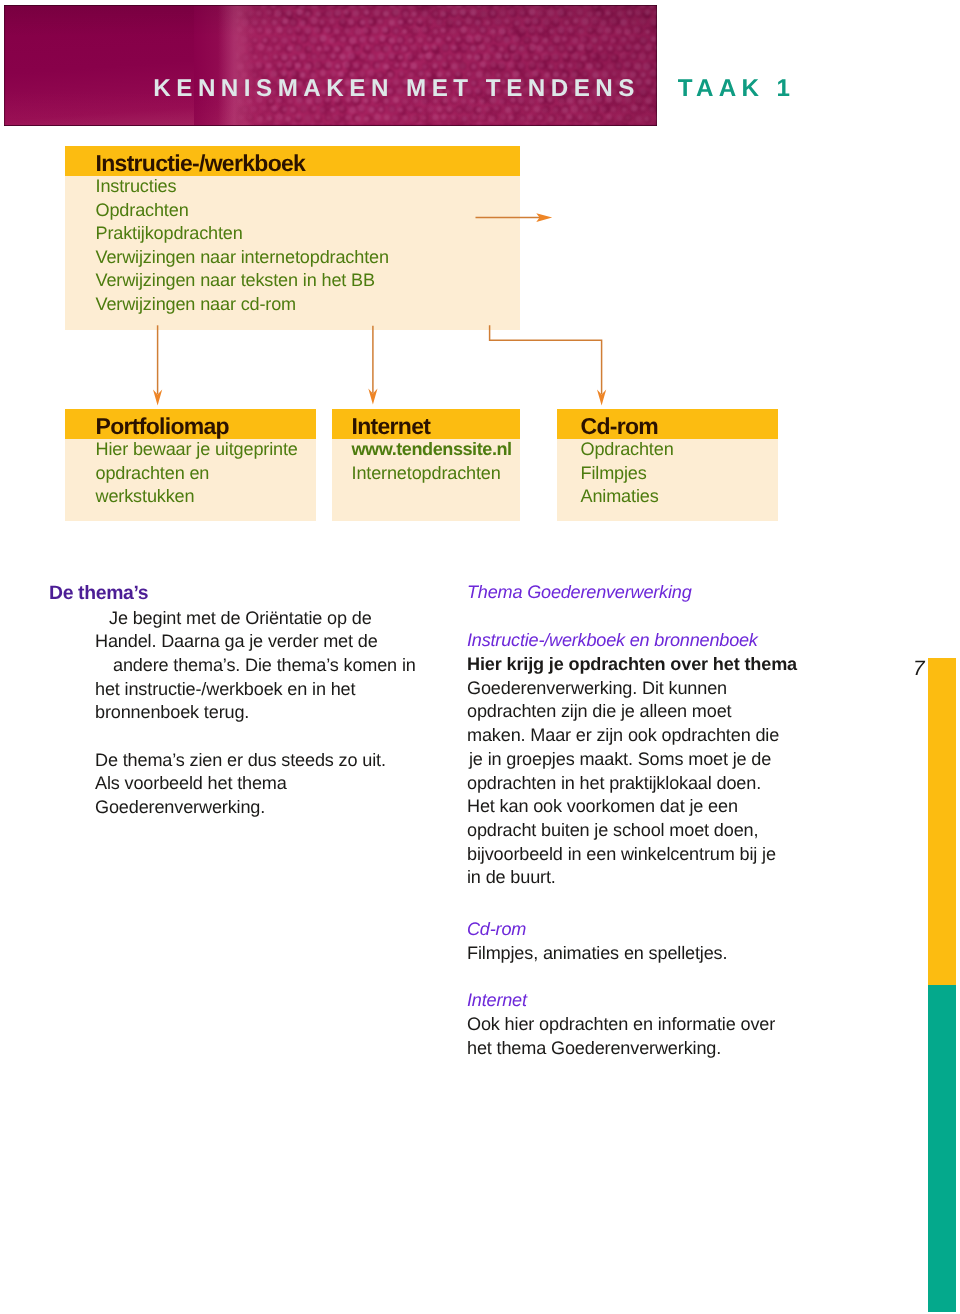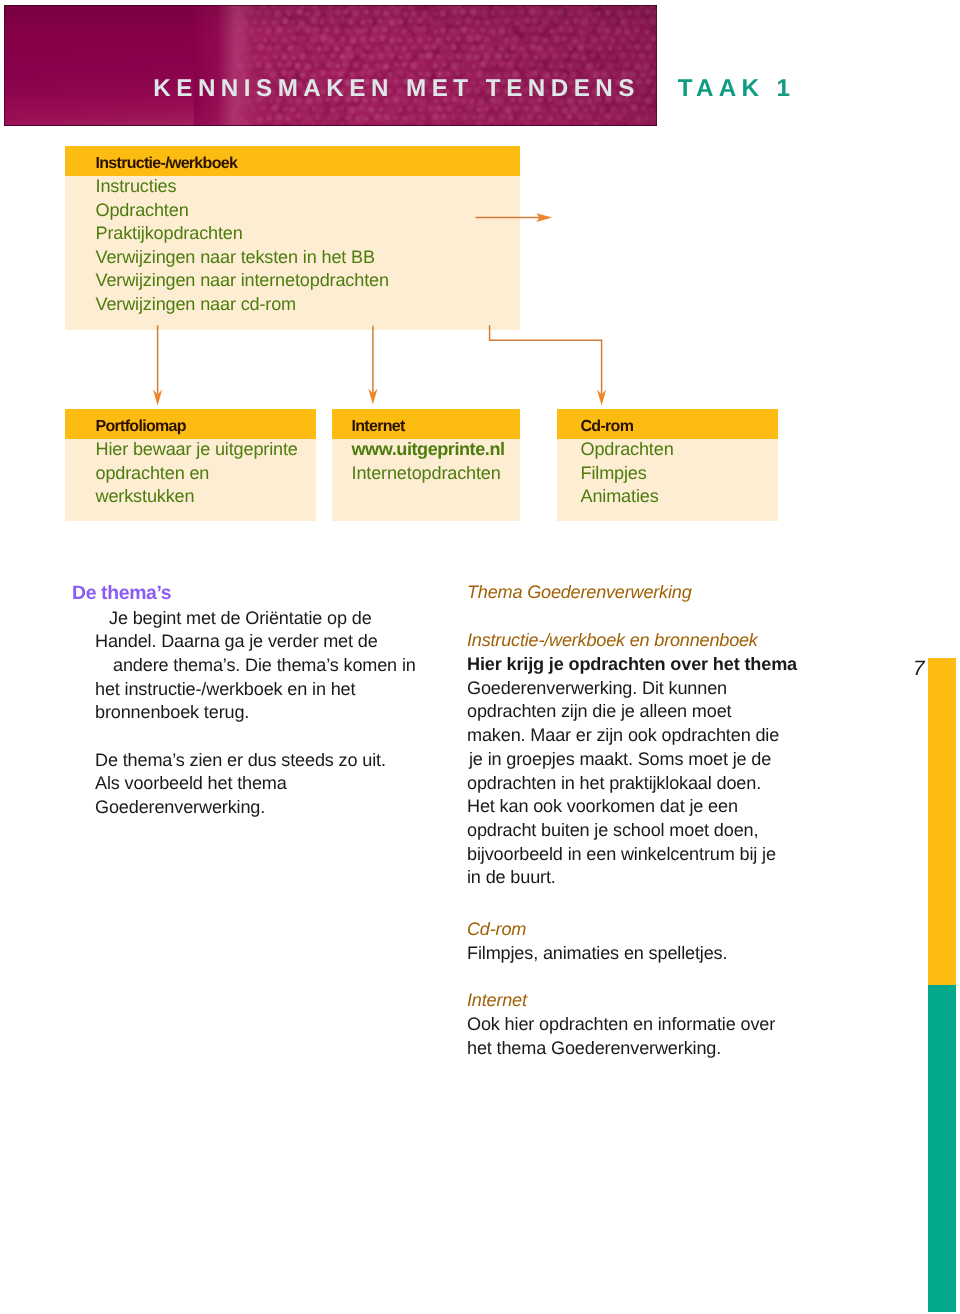--- a/index.html
+++ b/index.html
@@ -31,29 +31,29 @@
   .banner-title{position:absolute;left:153.3px;top:76.7px;line-height:24px;
       color:#dde7e8;font-size:24.2px;font-weight:700;letter-spacing:5.5px;
       white-space:nowrap;}
   .taak{position:absolute;left:677.8px;top:76.7px;line-height:24px;color:#0f9c82;
       font-size:24.2px;font-weight:700;letter-spacing:5.3px;white-space:nowrap;}
 
   
   .box{position:absolute;background:#fdedd3;}
   .box .hd{position:absolute;left:0;top:0;right:0;height:30px;background:#fcbc11;}
   .box .hd span{position:absolute;top:8.1px;font-weight:700;color:#2b1200;
-                font-size:16px;letter-spacing:-0.7px;line-height:19px;white-space:nowrap;}
+                font-size:23px;letter-spacing:-0.7px;line-height:19px;white-space:nowrap;}
   .box ul{margin:0;padding:0;list-style:none;position:absolute;top:29.6px;}
   .box li{font-size:18.1px;letter-spacing:-0.15px;line-height:23.6px;color:#4d7c0f;white-space:nowrap;}
   .box li.b{font-weight:700;letter-spacing:-0.45px;}
 
   
   .sec-title{position:absolute;font-weight:700;font-size:19.4px;letter-spacing:-0.35px;white-space:nowrap;line-height:19px;}
   .tline{position:absolute;font-size:18.1px;letter-spacing:-0.15px;color:#1b1a18;white-space:nowrap;line-height:18px;}
-  .gitalic{color:#a16207;font-style:italic;letter-spacing:-0.2px;}
+  .gitalic{color:#6d28d9;font-style:italic;letter-spacing:-0.2px;}
 
   
   .bar-y{position:absolute;left:928.3px;top:657.5px;width:28px;height:327.5px;background:#fcbc11;}
   .bar-g{position:absolute;left:928.3px;top:985px;width:28px;height:326.6px;background:#04a98c;}
   .pageno{position:absolute;left:913px;top:658.7px;font-size:20.8px;line-height:20px;font-style:italic;color:#1b1a18;}
 </style>
 </head>
 <body>
 
 <div class="page">
@@ -1545,41 +1545,41 @@
   <div class="taak">TAAK 1</div>
 
   <div class="box" id="box0" style="left:64.5px;top:145.5px;width:455.5px;height:184px">
       <div class="hd">
         <span style="left: 31px;">Instructie-/werkboek</span>
       </div>
       <ul style="left: 31px;">
         <li>Instructies</li>
         <li>Opdrachten</li>
         <li>Praktijkopdrachten</li>
+        <li>Verwijzingen naar internetopdrachten</li>
         <li>Verwijzingen naar teksten in het BB</li>
-        <li>Verwijzingen naar internetopdrachten</li>
         <li>Verwijzingen naar cd-rom</li>
       </ul>
     </div>
   <div class="box" id="box2" style="left:64.5px;top:408.5px;width:251.5px;height:112px">
       <div class="hd">
         <span style="left: 31px; text-align: right;">Portfoliomap</span>
       </div>
       <ul style="left: 31px;">
         <li>Hier bewaar je uitgeprinte</li>
         <li>opdrachten en</li>
         <li>werkstukken</li>
       </ul>
     </div>
   <div class="box" id="box3" style="left:332px;top:408.5px;width:188px;height:112px">
       <div class="hd">
         <span style="left: 19.5px;">Internet</span>
       </div>
       <ul style="left: 19.5px;">
-        <li class="b">www.uitgeprinte.nl</li>
+        <li class="b">www.tendenssite.nl</li>
         <li>Internetopdrachten</li>
       </ul>
     </div>
   <div class="box" id="box4" style="left:556.5px;top:408.5px;width:221.5px;height:112px">
       <div class="hd">
         <span style="left: 24px;">Cd-rom</span>
       </div>
       <ul style="left: 24px;">
         <li>Opdrachten</li>
         <li>Filmpjes</li>
@@ -1593,21 +1593,21 @@
       <path d="M157.6 325.3 V394"></path>
       <path d="M372.9 325.7 V393"></path>
       <path d="M489.6 325.3 V340.2 H601.6 V394"></path>
     </g>
     <polygon points="536.3,213.3 552.2,217.6 536.3,221.9 539.5,217.6" fill="#ee8526"></polygon>
     <polygon points="153,389.4 157.6,405.6 162.2,389.4 157.6,394.6" fill="#ee8526"></polygon>
     <polygon points="368.3,388.4 372.9,404.6 377.5,388.4 372.9,393.6" fill="#ee8526"></polygon>
     <polygon points="597,389.4 601.6,405.6 606.2,389.4 601.6,394.6" fill="#ee8526"></polygon>
   </svg>
 
-  <div class="sec-title" style="left:72px;top:583.6px;color:#8b5cf6">De thema’s</div>
+  <div class="sec-title" style="left:49px;top:583.6px;color:#4c1d95">De thema’s</div>
   <div id="lc1">
       <div class="tline" style="left: 109px; top: 608.6px;">Je begint met de Oriëntatie op de</div>
       <div class="tline" style="left: 95px; top: 632.25px;">Handel. Daarna ga je verder met de</div>
       <div class="tline" style="left: 95px; top: 655.9px; margin-left: 18px;">andere thema’s. Die thema’s komen in</div>
       <div class="tline" style="left: 95px; top: 679.55px;">het instructie-/werkboek en in het</div>
       <div class="tline" style="left: 95px; top: 703.2px;">bronnenboek terug.</div>
     </div>
   <div id="lc2">
       <div class="tline" style="left: 95px; top: 750.8px;">De thema’s zien er dus steeds zo uit.</div>
       <div class="tline" style="left: 95px; top: 774.45px;">Als voorbeeld het thema</div>

